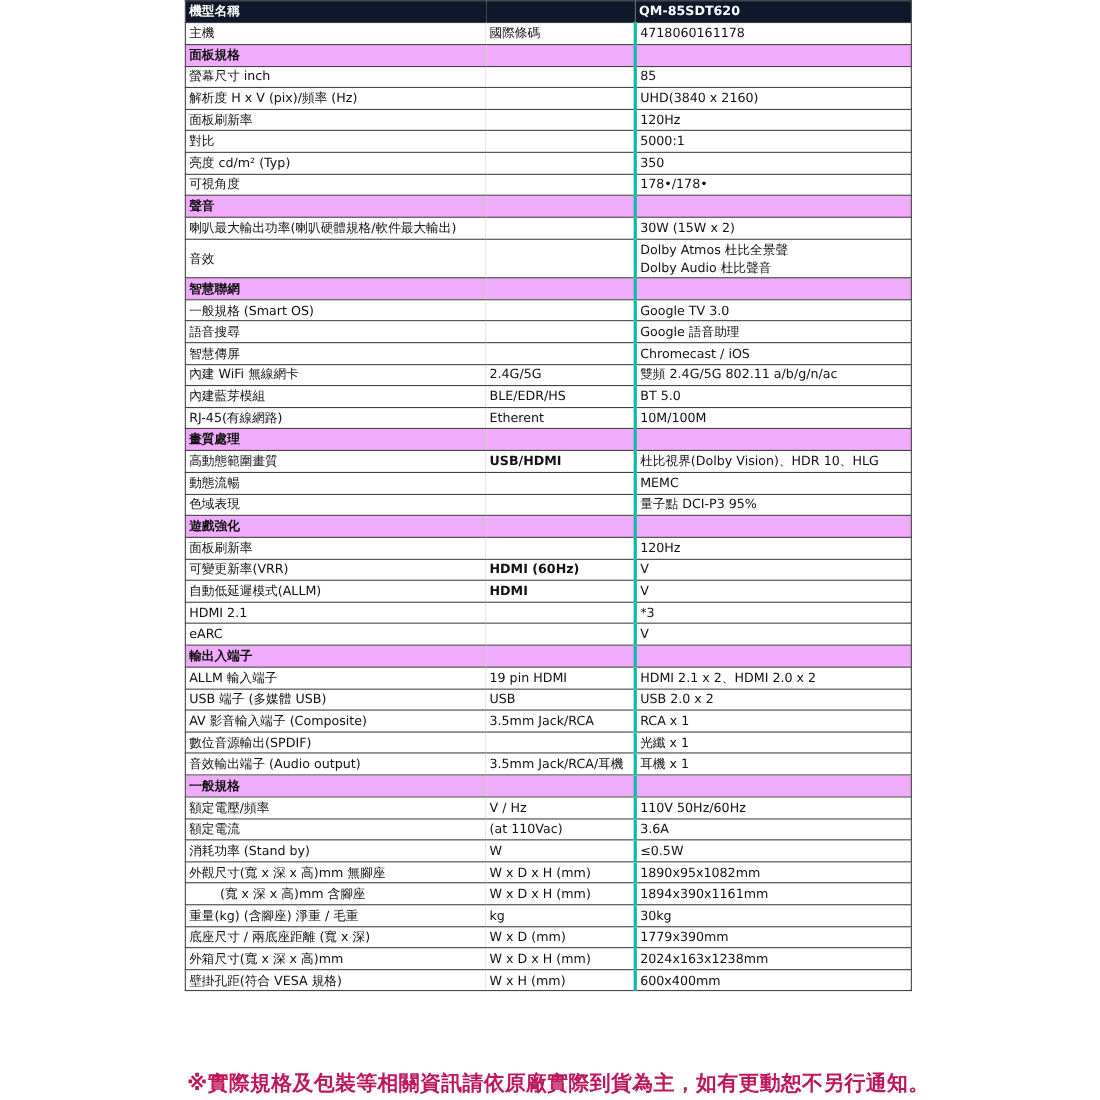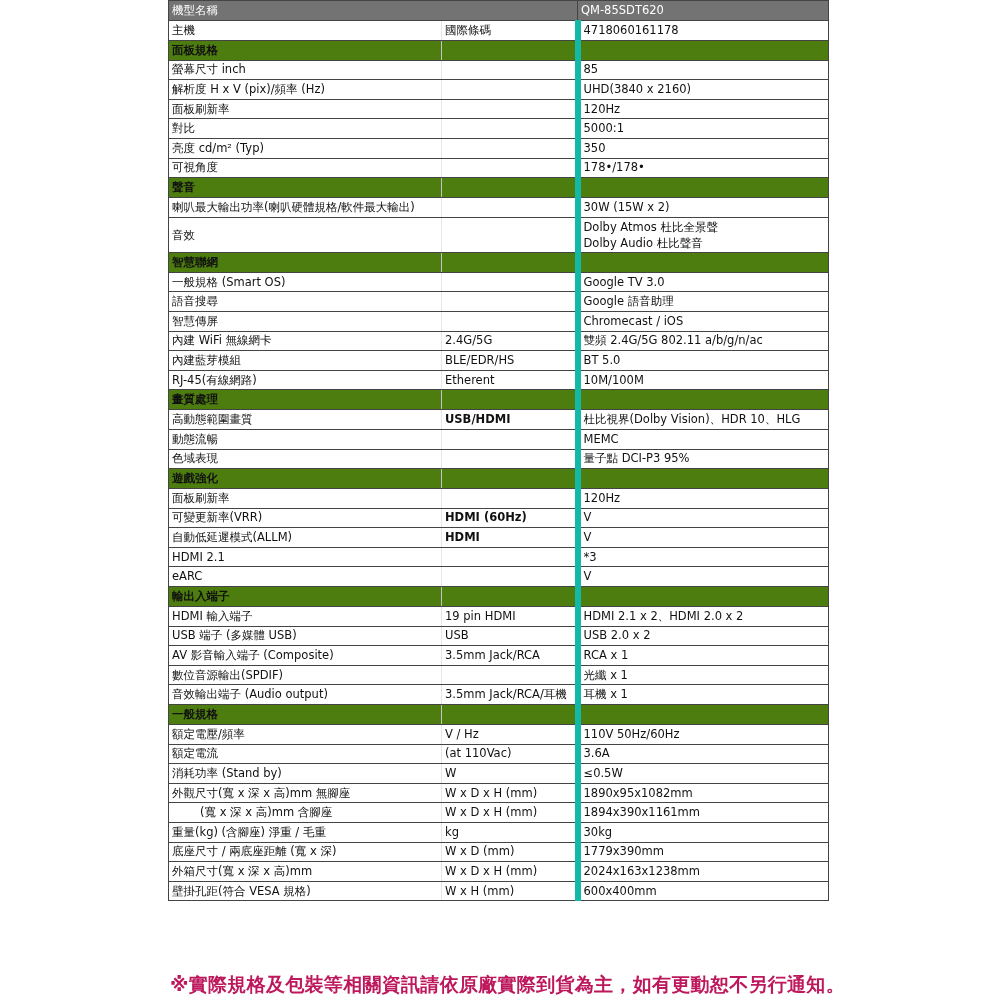--- a/index.html
+++ b/index.html
@@ -10,27 +10,27 @@
     border-collapse: collapse; table-layout: fixed;
     font-size: 11.5px; color: #111;
   }
   .spec-table col.c1 { width: 273px; }
   .spec-table col.c2 { width: 136px; }
   .spec-table col.c3 { width: 251px; }
   .spec-table td {
     border: 1px solid #444; padding: 0 3px; height: 18.6px; line-height: 17px;
     white-space: nowrap; overflow: hidden;
   }
-  .spec-table td.c2 { border-left: 1px solid #e6e6e6; border-right: 6px solid #14b8a6; }
+  .spec-table td.c2 { border-left: 1px solid #e6e6e6; border-right: 3px solid #14b8a6; }
   .spec-table td.c1 { border-right: none; }
   .spec-table td.val { text-align: left; }
-  .spec-table tr.title td { background: #737373; color: #fff; font-weight: normal; height: 19px; }
+  .spec-table tr.title td { background: #0f172a; color: #fff; font-weight: bold; height: 19px; }
   .spec-table tr.title td.c1 { border-right: none; }
   .spec-table tr.title td.c2 { border-left: none; border-right: none; }
-  .spec-table tr.section td { background: #4d7c0f; font-weight: bold; height: 19px; }
+  .spec-table tr.section td { background: #f0abfc; font-weight: bold; height: 19px; }
   .spec-table tr.section td.c2 { border-left: 1px solid #c3c3c3; }
   .spec-table tr.tall td { height: 34px; line-height: 16px; }
   .spec-table td .bold { font-weight: bold; }
   .indent { padding-left: 28px; display: inline-block; }
   .footnote {
     position: absolute; left: 170px; top: 972px; width: 830px;
     font-size: 19px; font-weight: bold; color: #be185d; letter-spacing: 0.3px;
     white-space: nowrap;
   }
 </style>
@@ -191,21 +191,21 @@
         <td class="c1">eARC</td>
         <td class="c2"><span class=""></span></td>
         <td class="c3 val">V</td>
       </tr>
       <tr class="section">
         <td class="c1">輸出入端子</td>
         <td class="c2"></td>
         <td class="c3"></td>
       </tr>
       <tr>
-        <td class="c1">HDMI  輸入端子</td>
+        <td class="c1">ALLM  輸入端子</td>
         <td class="c2"><span class="">19 pin HDMI</span></td>
         <td class="c3 val">HDMI 2.1 x 2、HDMI 2.0 x 2</td>
       </tr>
       <tr>
         <td class="c1">USB  端子 (多媒體 USB)</td>
         <td class="c2"><span class="">USB</span></td>
         <td class="c3 val">USB 2.0 x 2</td>
       </tr>
       <tr>
         <td class="c1">AV  影音輸入端子  (Composite)</td>

